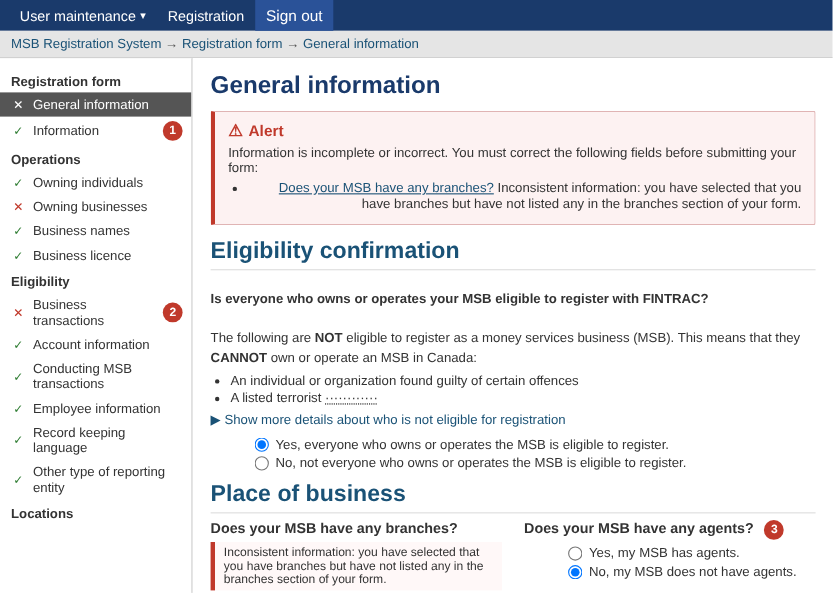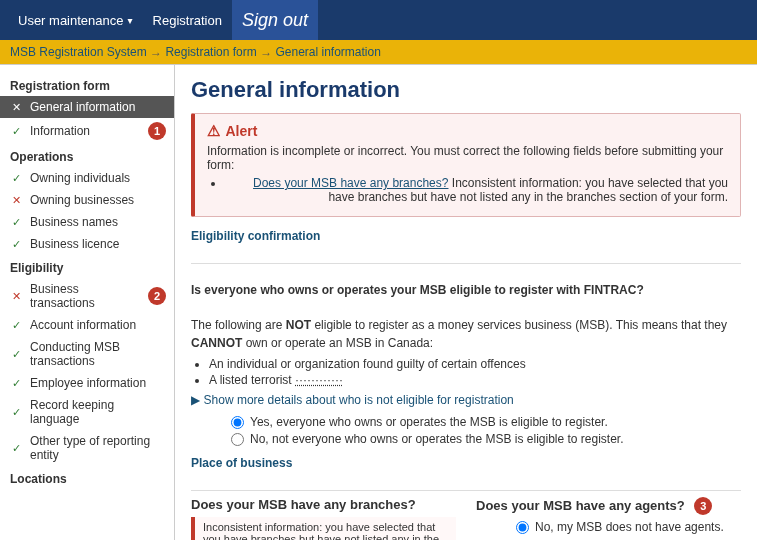--- a/index.html
+++ b/index.html
@@ -4,48 +4,47 @@
   <style>
     * { box-sizing: border-box; margin: 0; padding: 0; }
     body { font-family: Arial, sans-serif; font-size: 13px; color: #333; background: #fff; width: 757px; height: 540px; overflow: hidden; }
 
     
     .top-nav {
       background: #1a3a6b;
       display: flex;
       align-items: flex-end;
       padding: 0 8px;
-      height: 40px;
+      height: 28px;
     }
     .top-nav-item {
       color: #fff;
       font-size: 13px;
       padding: 4px 10px;
       cursor: pointer;
       display: flex;
       align-items: center;
       gap: 4px;
       height: 100%;
     }
     .top-nav-item .chevron { font-size: 10px; }
     .sign-out-btn {
       color: #fff;
-      font-size: 18px;
+      font-size: 14px;
       padding: 4px 10px;
       cursor: pointer;
       background: #2a5298;
       height: 100%;
       display: flex;
       align-items: center;
-      font-style: italic;
     }
 
     
     .breadcrumb {
-      background: #eab308;
+      background: #e5e5e5;
       padding: 5px 10px;
       font-size: 12px;
       border-bottom: 1px solid #ccc;
     }
     .breadcrumb a { color: #1a5276; text-decoration: none; }
     .breadcrumb span { color: #555; }
 
     
     .main-layout {
       display: flex;
@@ -130,26 +129,26 @@
       align-items: center;
       gap: 5px;
       margin-bottom: 4px;
     }
     .alert-text { font-size: 12px; color: #333; margin-bottom: 4px; }
     .alert-text a { color: #1a5276; }
     .alert-box ul { padding-left: 18px; font-size: 12px; text-align: right; }
 
     
     .section-heading {
-      font-size: 12px;
+      font-size: 21px;
       font-weight: bold;
       color: #1a5276;
       margin-top: 10px;
       margin-bottom: 6px;
-      padding-bottom: 20px;
+      padding-bottom: 4px;
       border-bottom: 1px solid #ddd;
     }
 
     .section-text { font-size: 12px; color: #333; margin-bottom: 5px; line-height: 1.5; margin-top: 17px; }
     .section-text strong { }
     .not-eligible-list { padding-left: 18px; font-size: 12px; margin-bottom: 6px; }
     .not-eligible-list li { margin-bottom: 2px; }
     .show-more { color: #1a5276; font-size: 12px; cursor: pointer; margin-bottom: 8px; }
 
     .radio-group { margin-bottom: 6px; }
@@ -337,20 +336,24 @@
           </div>
         </div>
 
         <div class="col" style="position:relative;">
           <p class="col-heading">
             <span>Does your MSB have any agents?</span>
             <span class="badge" style="display:inline-flex; margin-left:6px; background:#c0392b; color:#fff; border-radius:50%; width:18px; height:18px; font-size:11px; align-items:center; justify-content:center; font-weight:bold;">3</span>
           </p>
           <div class="radio-group">
             <label class="radio-option">
+              <input type="radio" name="agents" style="">
+              <span>Yes, my MSB has agents.</span>
+            </label>
+            <label class="radio-option">
               <input type="radio" name="agents" checked="" style="">
               <span>No, my MSB does not have agents.</span>
             </label>
           </div>
 
         </div>
       </div>
     </div>
 
   </main>

